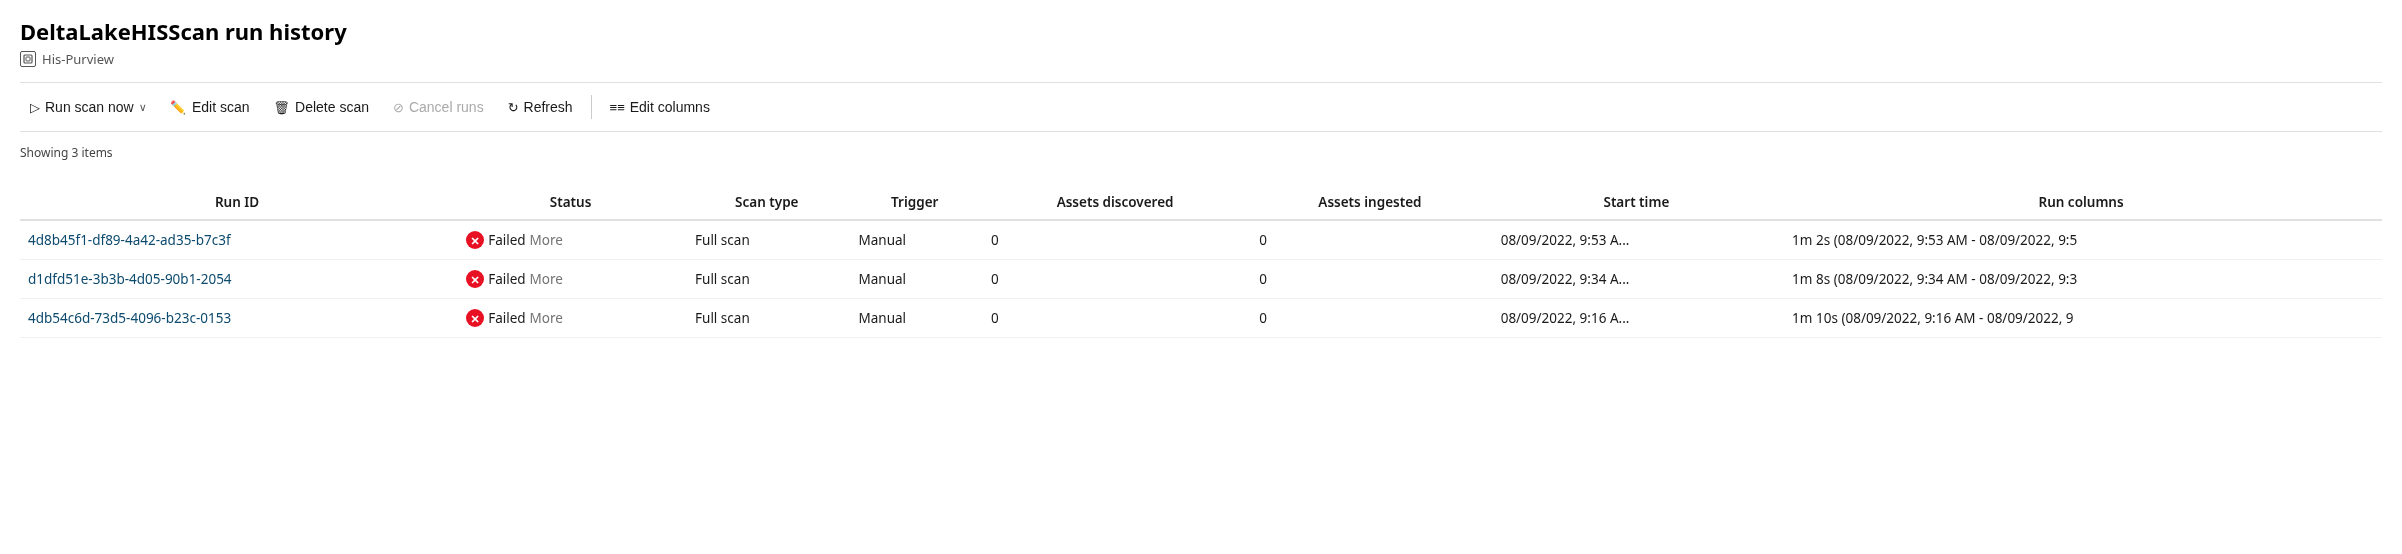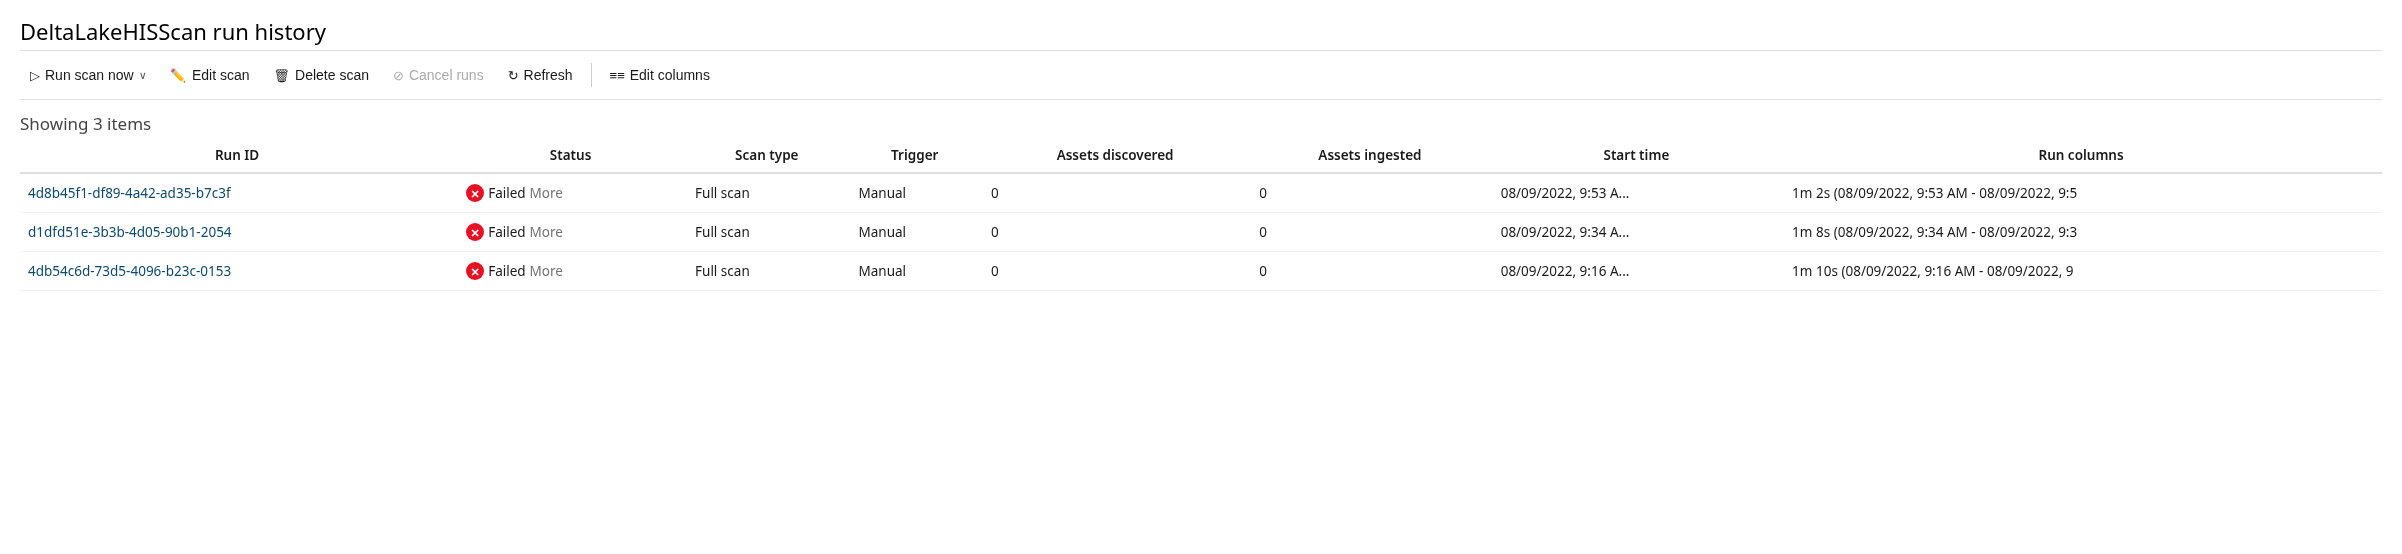--- a/index.html
+++ b/index.html
@@ -6,21 +6,21 @@
     body {
       font-family: 'Segoe UI', system-ui, sans-serif;
       font-size: 14px;
       color: #1a1a1a;
       background: #fff;
       padding: 16px 20px;
     }
 
     .page-title {
       font-size: 22px;
-      font-weight: 400;
+      font-weight: 700;
       color: #000;
       margin-bottom: 4px;
     }
 
     .breadcrumb-row {
       display: flex;
       align-items: center;
       gap: 6px;
       color: #555;
       font-size: 13px;
@@ -77,23 +77,23 @@
     .toolbar-icon {
       font-size: 13px;
     }
 
     .dropdown-arrow {
       font-size: 11px;
       color: #555;
     }
 
     .showing-label {
-      font-size: 17px;
+      font-size: 12px;
       color: #444;
-      margin-bottom: 3px;
+      margin-bottom: 24px;
     }
 
     
     .table-wrapper {
       position: relative;
       overflow-x: auto;
     }
 
     table {
       width: 100%;
@@ -160,20 +160,29 @@
 
     .page-title-area {
       margin-bottom: 4px;
     }
   </style>
 </head>
 <body>
 
 <div class="page-title-area">
   <h1 class="page-title">DeltaLakeHISScan run history</h1>
+  <div class="breadcrumb-row">
+    <div class="breadcrumb-icon">
+      <svg width="10" height="10" viewBox="0 0 10 10" fill="none">
+        <rect x="1" y="1" width="8" height="8" rx="1" stroke="#555" stroke-width="1.2" fill="none"></rect>
+        <rect x="3" y="3" width="4" height="4" rx="0.5" stroke="#555" stroke-width="1" fill="none"></rect>
+      </svg>
+    </div>
+    <span>His-Purview</span>
+  </div>
 </div>
 
 <div class="toolbar">
   <button class="toolbar-btn">
     <span class="toolbar-icon">▷</span>
     <span>Run scan now</span>
     <span class="dropdown-arrow">∨</span>
   </button>
 
   <button class="toolbar-btn">

